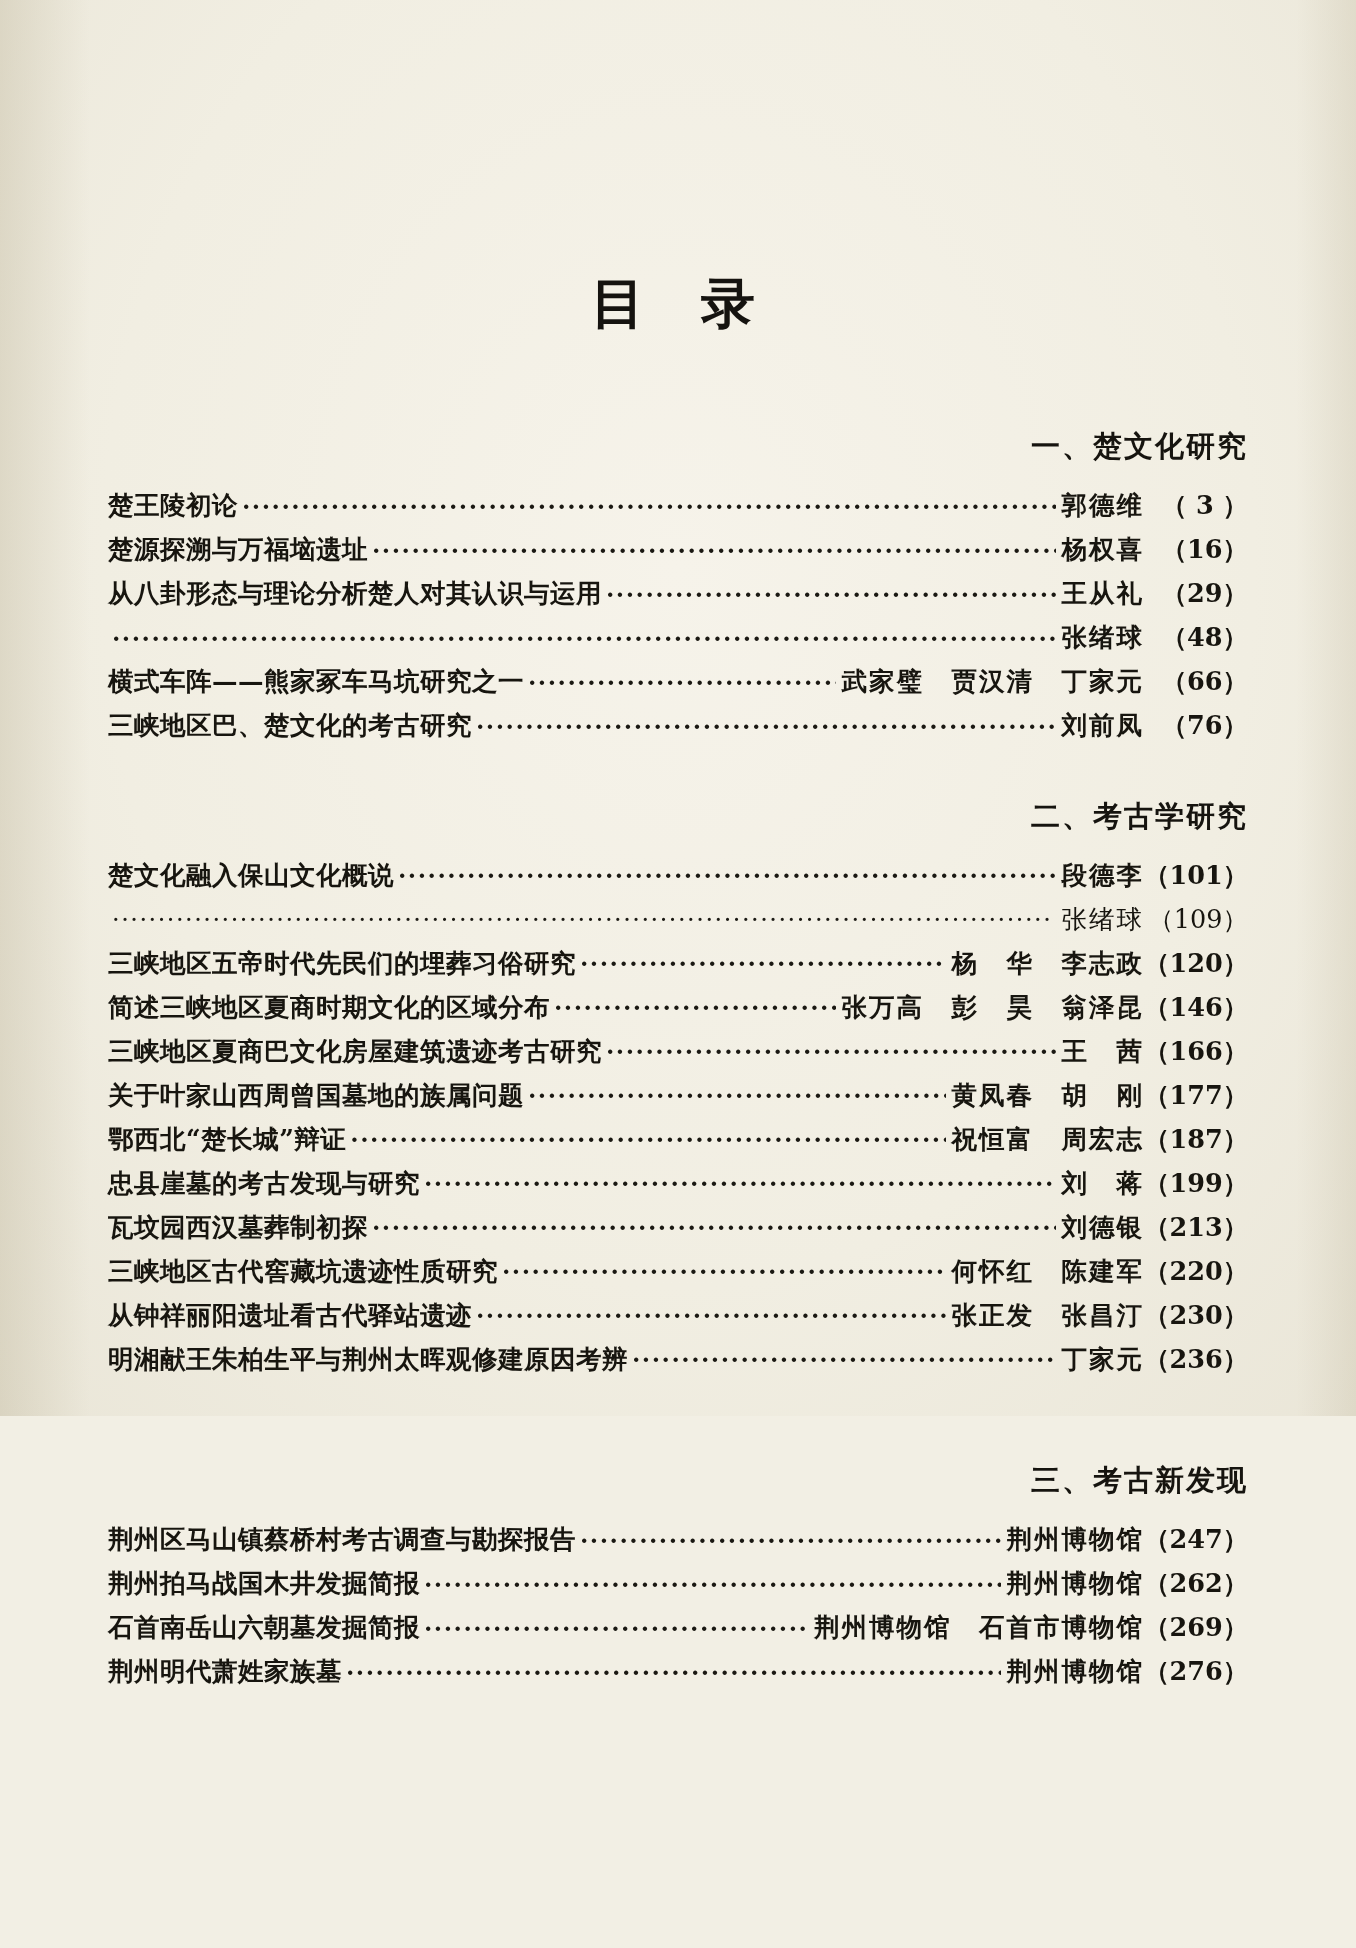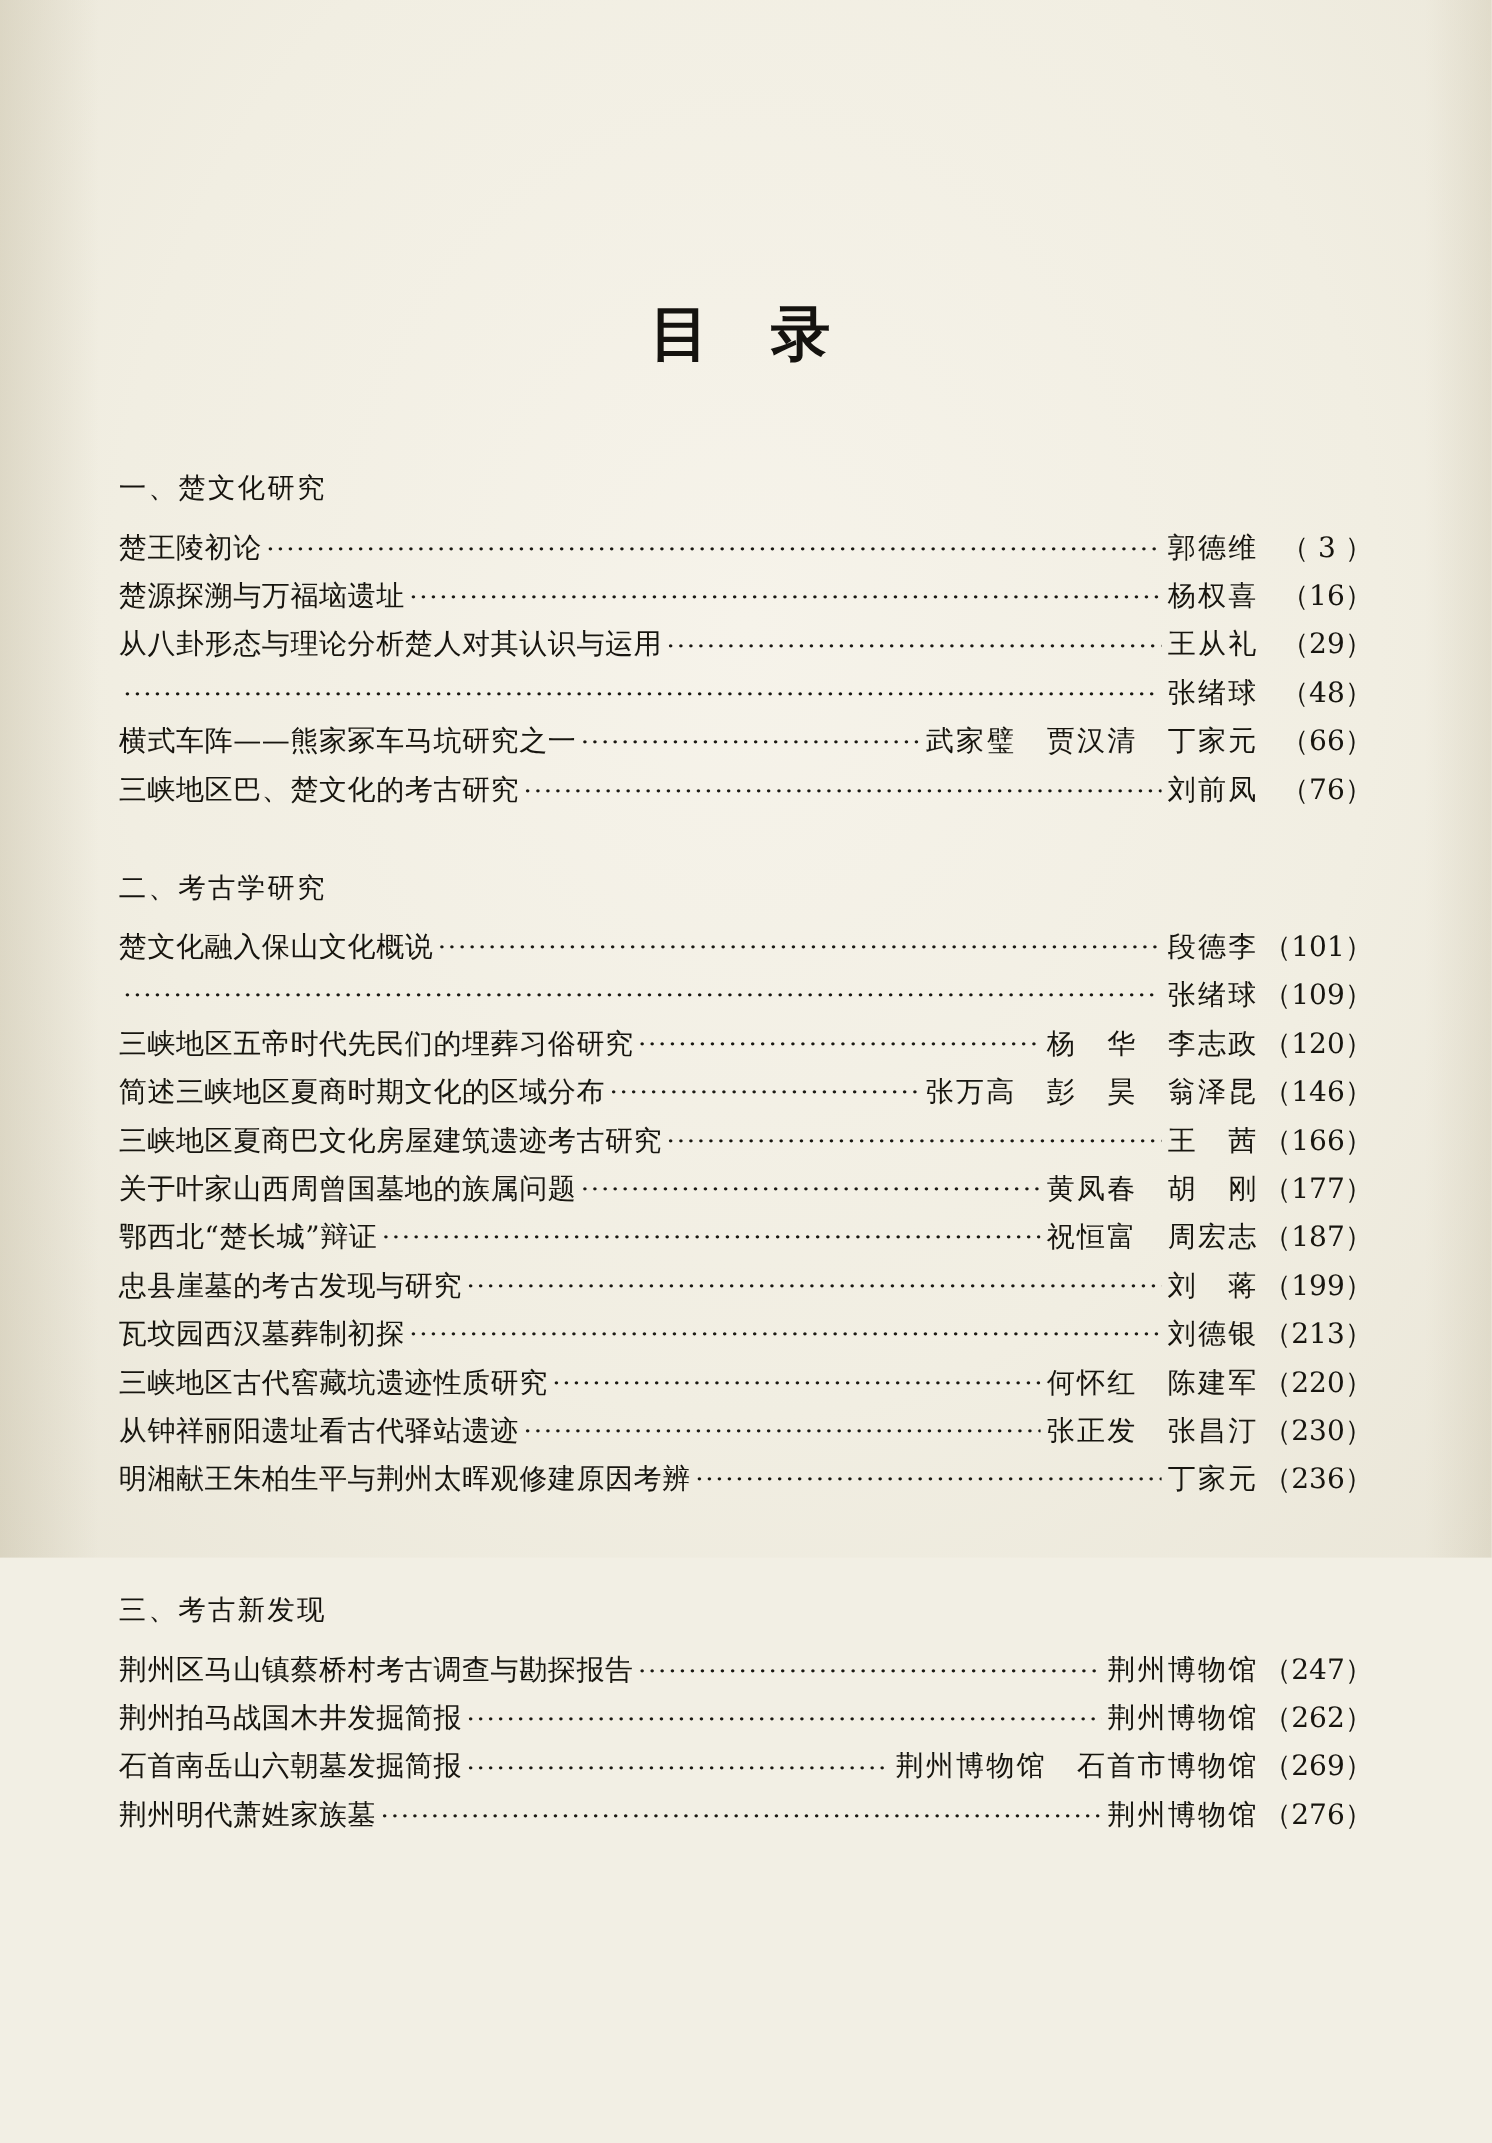--- a/index.html
+++ b/index.html
@@ -48,44 +48,45 @@
     font-size: 54px;
     letter-spacing: 10px;
     font-weight: 700;
     color: #15130f;
     margin-top: 268px;
     font-family: "DejaVu Serif", "Liberation Serif", serif;
   }
   .doc-title .gap { display:inline-block; width: 46px; }
 
   .section-head {
-    text-align: left;
-    font-size: 25px;
-    font-weight: 400;
+    text-align: right;
+    font-size: 29px;
+    font-weight: 700;
     color: #16140f;
     letter-spacing: 2px;
   }
   .sec1 { margin-top: 86px; }
   .sec2 { margin-top: 58px; }
   .sec3 { margin-top: 89px; }
 
   .entries { margin-top: 26px; }
 
   .entry {
     display: block;
     font-size: 25.5px;
     color: #17150f;
     line-height: 1.0;
     margin-bottom: 18.5px;
     white-space: nowrap;
   }
   .entry .row {
     display: flex;
-    align-items: center;
+    align-items: flex-end;
     width: 100%;
+    font-weight: bold;
   }
   .entry .title {
     flex: 0 0 auto;
     letter-spacing: 0.5px;
   }
   .entry .leader {
     flex: 1 1 auto;
     overflow: hidden;
     white-space: nowrap;
     letter-spacing: 1.5px;

